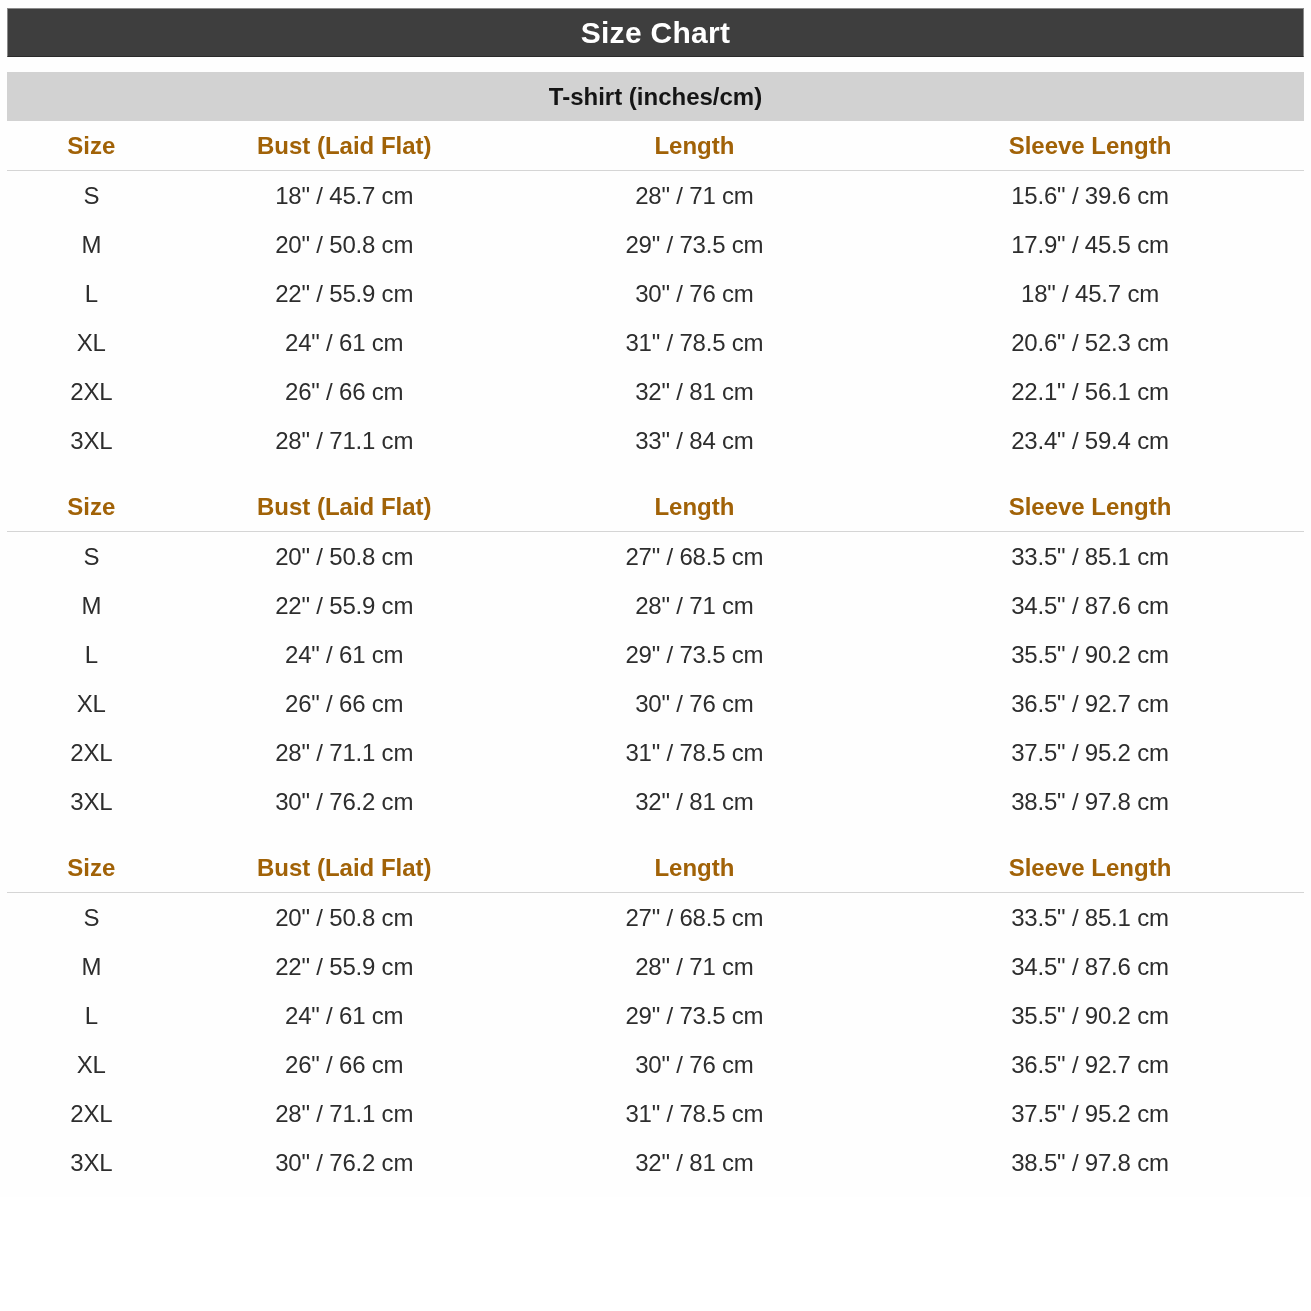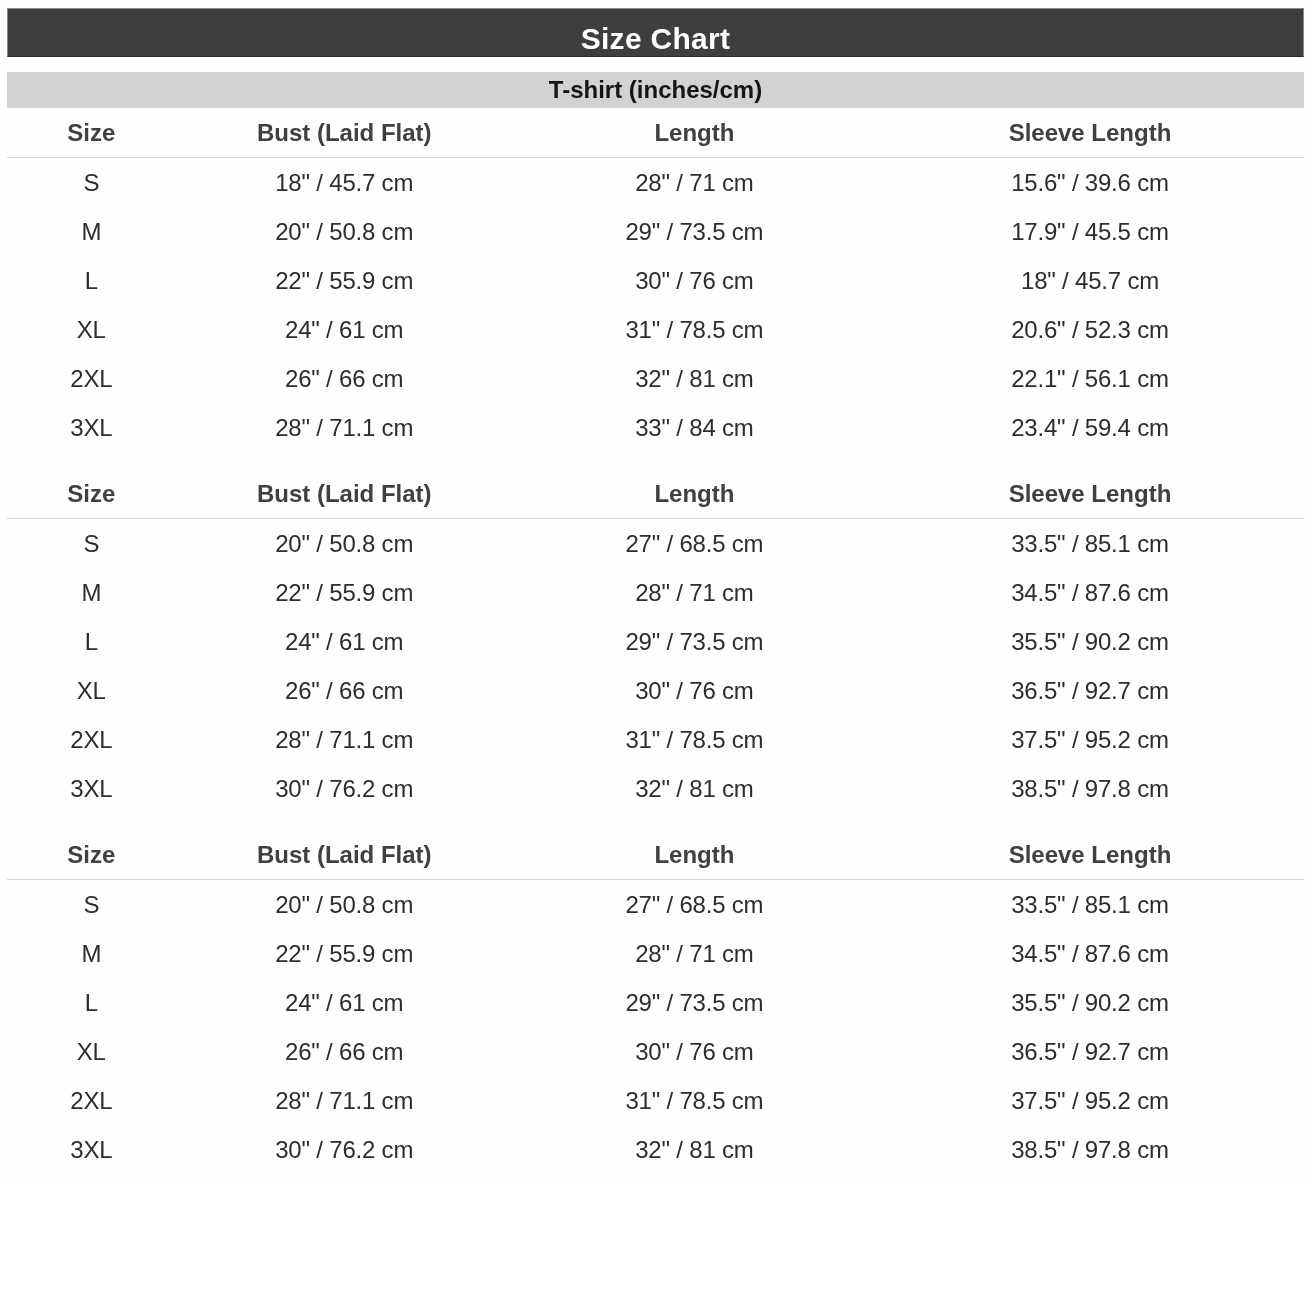--- a/index.html
+++ b/index.html
@@ -14,56 +14,56 @@
     box-sizing: border-box;
     padding: 8px 7px 10px 7px;
     background: #fefefe;
   }
   .title-bar {
     background: #3e3e3e;
     border: 1px solid #8a8a8a;
     border-bottom-color: #2a2a2a;
     height: 47px;
     display: flex;
-    align-items: flex-end;
+    align-items: center;
     justify-content: center;
     margin-bottom: 15px;
   }
   .title-bar h1 {
     margin: 0;
     color: #ffffff;
     font-size: 30px;
     font-weight: bold;
     letter-spacing: 0.3px;
   }
   .size-section { margin-bottom: 17px; }
   .size-section:last-child { margin-bottom: 0; }
   .section-banner {
     background: #d2d2d2;
-    height: 36px;
+    height: 49px;
     display: flex;
     align-items: center;
     justify-content: center;
     font-size: 24px;
     font-weight: bold;
     color: #151515;
   }
   table.size-table {
     width: 100%;
     border-collapse: collapse;
     table-layout: fixed;
   }
   col.c0 { width: 13%; }
   col.c1 { width: 26%; }
   col.c2 { width: 28%; }
   col.c3 { width: 33%; }
   table.size-table th {
     font-size: 24px;
     font-weight: bold;
-    color: #404040;
+    color: #a16207;
     text-align: center;
     vertical-align: middle;
     height: 49px;
     border-bottom: 1px solid #d5d5d5;
     padding: 0;
   }
   table.size-table td {
     font-size: 24px;
     font-weight: normal;
     color: #2d2d2d;

